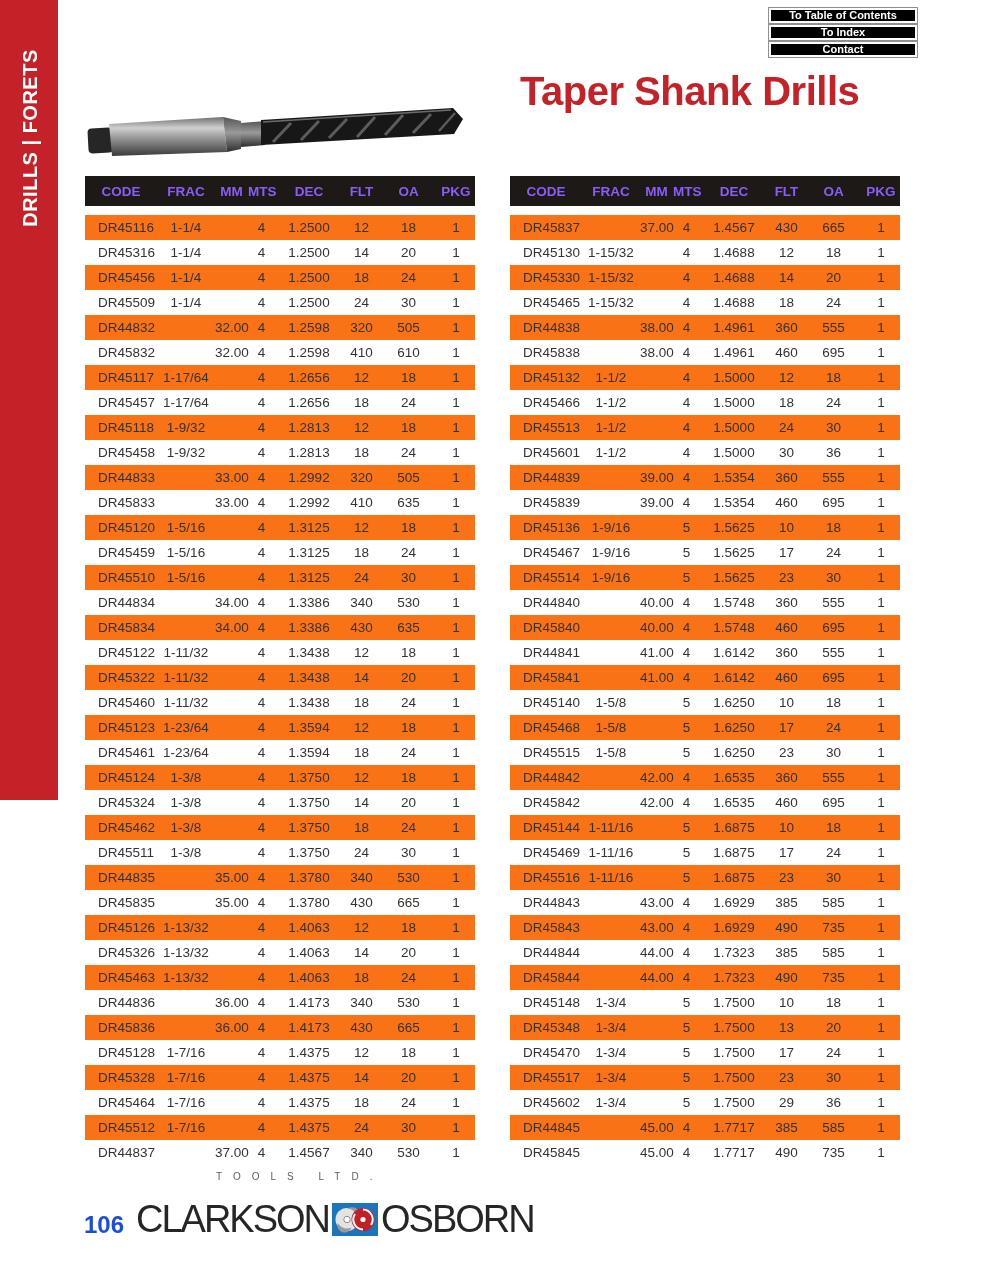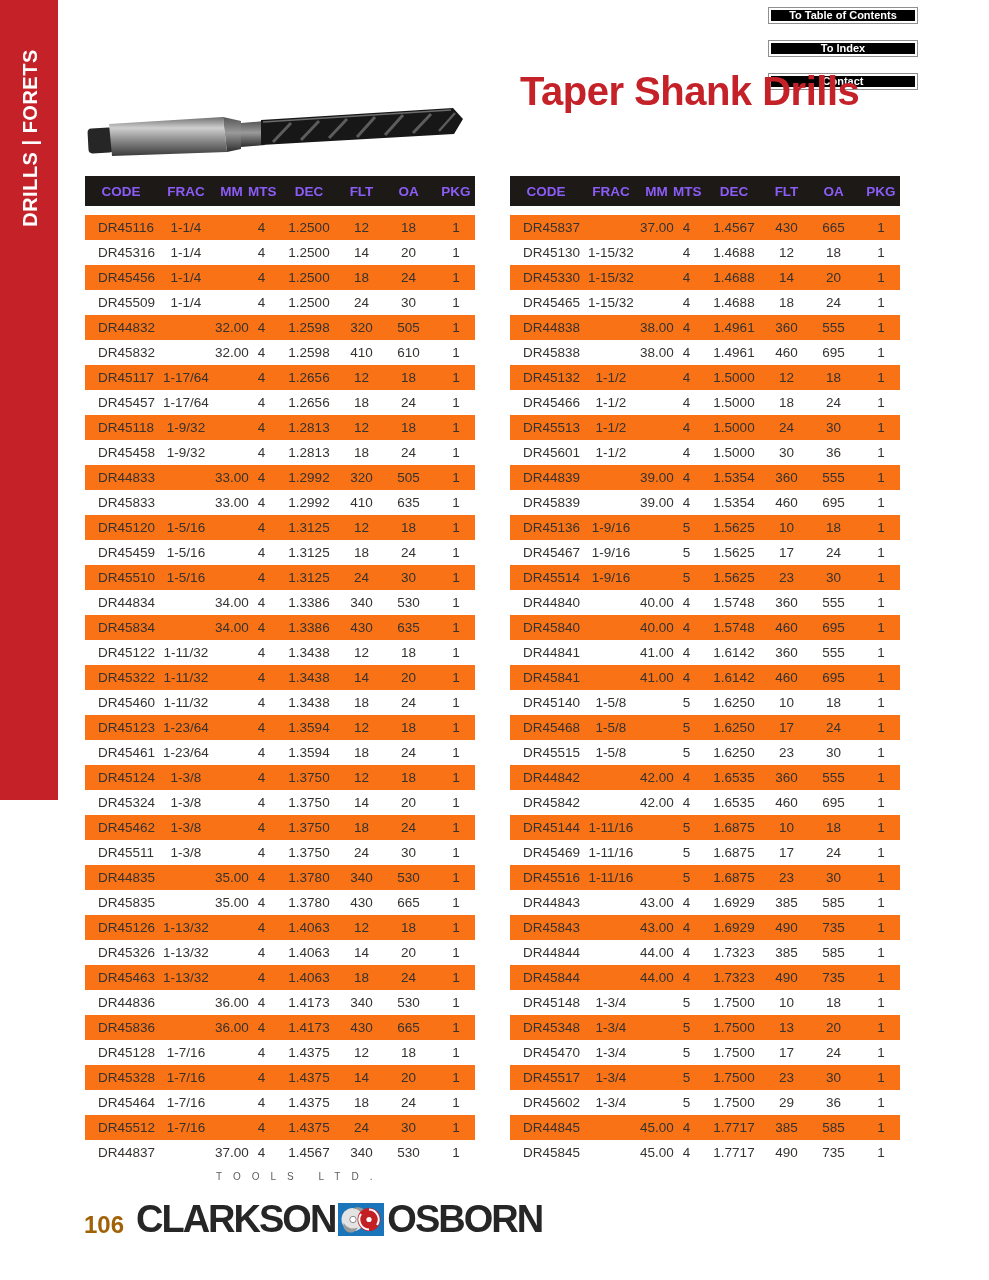--- a/index.html
+++ b/index.html
@@ -18,21 +18,21 @@
   .sidebar-label {
     position:absolute; left:30px; top:138px;
     transform:translate(-50%,-50%) rotate(-90deg);
     white-space:nowrap; color:#ffffff; font-size:20px; font-weight:bold;
     letter-spacing:0.5px;
   }
 
   
   .nav { position:absolute; left:769px; top:8px; width:148px; }
   .nav-btn {
-    display:block; width:100%; margin-bottom:18px;
+    display:block; width:100%; margin-bottom:2px;
     background:#000000; color:#ffffff;
     border:2px solid #ffffff; outline:1px solid #8f8f8f;
     font-family:"Liberation Sans", sans-serif;
     font-size:11px; font-weight:bold; line-height:11px; height:15px;
     text-align:center; cursor:pointer; padding:0;
   }
 
   
   .title {
     position:absolute; left:520px; top:68px;
@@ -60,26 +60,26 @@
   .trow { height:25px; font-size:13.5px; color:#36322f; }
   .trow.alt { background:#f97316; }
   .hcell { text-align:center; padding:0; }
   .tcell { text-align:center; }
   .tcell.c0 { text-align:left; padding-left:13px; }
   .tcell.c2 { text-align:right; padding-right:2px; }
 
   
   .page-number {
     position:absolute; left:84px; top:1211px;
-    font-size:24px; font-weight:bold; color:#a16207;
+    font-size:24px; font-weight:bold; color:#1d4ed8;
   }
   .brand {
     position:absolute; left:136px; top:1198px; height:42px;
     display:flex; align-items:center;
-    font-size:38px; font-weight:bold; letter-spacing:-2px; color:#262626;
+    font-size:38px; font-weight:normal; letter-spacing:-2px; color:#262626;
     white-space:nowrap;
   }
   .brand-logo { margin:0 3px; }
   .brand-sub {
     position:absolute; left:216px; top:1171px;
     font-size:10px; color:#5d5d5d; letter-spacing:11px; white-space:nowrap;
   }
 </style>
 </head>
 <body>

